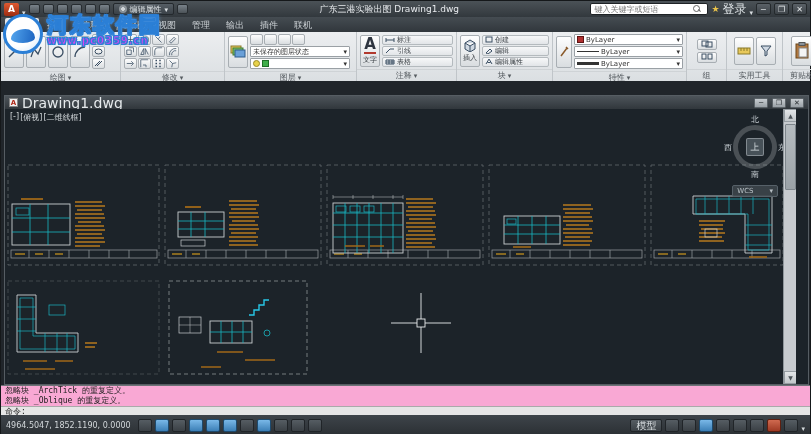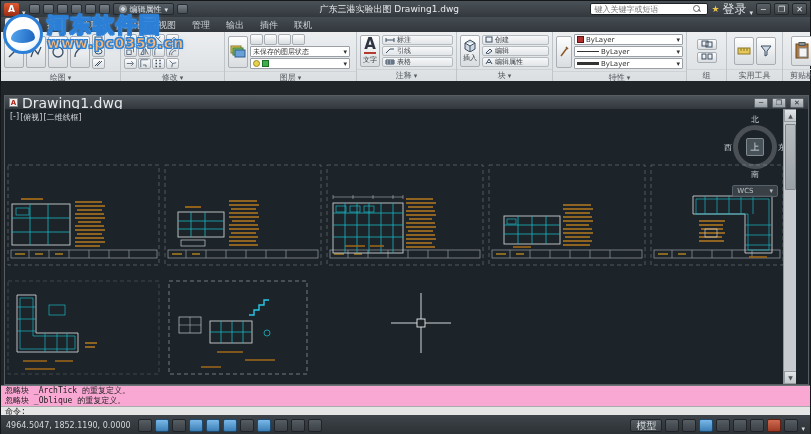--- a/index.html
+++ b/index.html
@@ -84,21 +84,21 @@
   .sb-spacer{flex:1}
   .sb-model{height:13px;background:linear-gradient(#565d63,#3a4045);border:1px solid #202428;border-radius:2px;color:#d9dee1;font-size:10px;padding:0 5px;line-height:11px}
   .sbicon.red{background:linear-gradient(#d06a50,#9e3a24);border-color:#5e1f10}
 
   
   .watermark{position:absolute;left:2px;top:13px;z-index:50;display:flex;align-items:flex-start;gap:4px;pointer-events:none}
   .wm-logo{width:40px;height:40px;border-radius:50%;border:3px solid #2b7fd6;background:radial-gradient(circle at 35% 35%,#fff 55%,#cfe6fb);position:relative;flex:0 0 auto}
   .wm-logo::after{content:"";position:absolute;left:5px;top:12px;width:24px;height:14px;background:linear-gradient(100deg,#54a6ee,#1b63c0);border-radius:60% 40% 50% 50%/70% 60% 40% 30%}
   .wm-text{display:flex;flex-direction:column;line-height:1.05}
   .wm-site{font-size:21px;font-weight:bold;color:#fff;letter-spacing:2px;-webkit-text-stroke:1px #2b7fd6;text-shadow:-1px -1px 0 #2b7fd6,1px -1px 0 #2b7fd6,-1px 1px 0 #2b7fd6,1px 1px 0 #2b7fd6,0 0 4px rgba(120,190,255,.8)}
-  .wm-url{font-size:14px;font-weight:bold;color:#fdba74;letter-spacing:1px;-webkit-text-stroke:0.6px #2b7fd6;text-shadow:-1px -1px 0 #2b7fd6,1px -1px 0 #2b7fd6,-1px 1px 0 #2b7fd6,1px 1px 0 #2b7fd6,0 0 4px rgba(120,190,255,.8)}
+  .wm-url{font-size:10px;font-weight:bold;color:#d946ef;letter-spacing:1px;-webkit-text-stroke:0.6px #2b7fd6;text-shadow:-1px -1px 0 #2b7fd6,1px -1px 0 #2b7fd6,-1px 1px 0 #2b7fd6,1px 1px 0 #2b7fd6,0 0 4px rgba(120,190,255,.8)}
 
   svg.iglyph{display:block}
 </style>
 </head>
 <body>
 
 <div class="app">
 
   <div class="titlebar">
     <div class="applogo">A</div>

